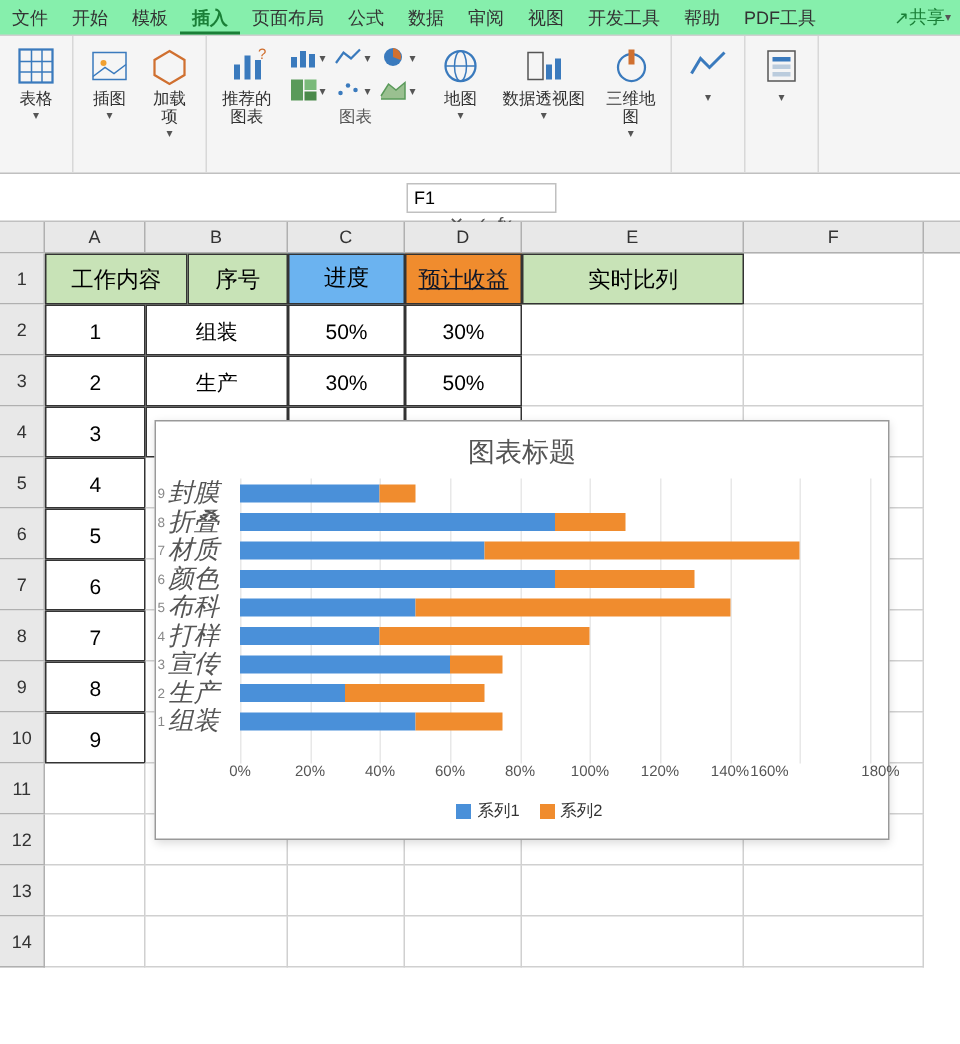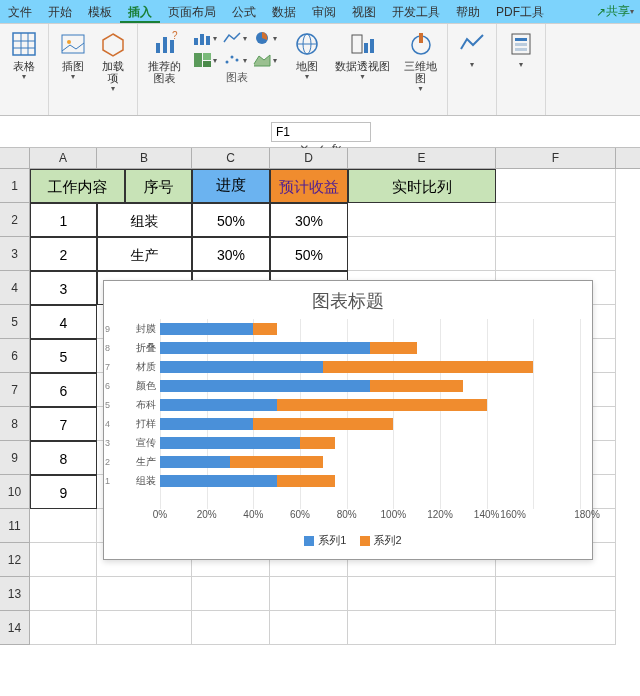--- a/index.html
+++ b/index.html
@@ -1,19 +1,19 @@
 <!DOCTYPE html>
 <html><head>
 <meta charset="utf-8">
 <style>
   * { box-sizing: border-box; margin: 0; padding: 0; }
   body { font-family: "Microsoft YaHei", sans-serif; font-size: 12px; background: #fff; width: 640px; height: 696px; overflow: hidden; }
 
   
-  .menubar { display: flex; height: 24px; background: #7dd3fc; border-bottom: 1px solid #d0d0d0; }
+  .menubar { display: flex; height: 24px; background: #86efac; border-bottom: 1px solid #d0d0d0; }
   .menubar-item { padding: 4px 8px; font-size: 12px; color: #333; cursor: pointer; }
   .menubar-item.active { color: #1a7f37; border-bottom: 2px solid #1a7f37; font-weight: bold; }
   .menubar-share { margin-left: auto; color: #1a7f37; font-size: 12px; padding: 4px 6px; display: flex; align-items: center; }
 
   
   .ribbon { display: flex; background: #f5f5f5; border-bottom: 1px solid #c0c0c0; height: 92px; }
   .ribbon-group { display: flex; flex-direction: column; align-items: center; border-right: 1px solid #d8d8d8; padding: 4px 6px 2px; }
   .ribbon-group-label { font-size: 11px; color: #555; margin-top: auto; padding-bottom: 2px; }
   .ribbon-btns { display: flex; gap: 4px; }
   .ribbon-btn { display: flex; flex-direction: column; align-items: center; padding: 2px 4px; cursor: pointer; }
@@ -35,29 +35,29 @@
   .sheet-area { position: relative; height: 548px; }
   .col-headers { display: flex; background: #e8e8e8; border-bottom: 1px solid #b0b0b0; }
   .corner { width: 30px; border-right: 1px solid #b0b0b0; background: #e8e8e8; }
   .col-h { text-align: center; border-right: 1px solid #b0b0b0; font-size: 12px; color: #333; padding: 3px 0; }
   .row { display: flex; height: 34px; }
   .row-h { width: 30px; background: #e8e8e8; border-right: 1px solid #b0b0b0; border-bottom: 1px solid #b0b0b0; text-align: center; font-size: 12px; color: #333; line-height: 34px;}
   .cell { border-right: 1px solid #d0d0d0; border-bottom: 1px solid #d0d0d0; text-align: center; line-height: 34px; font-size: 14px; }
   .wA{width:67px;}.wB{width:95px;}.wC{width:78px;}.wD{width:78px;}.wE{width:148px;}.wF{width:120px;}
   .hdr-green { background: #c8e3b7; border: 1px solid #333; font-size: 15px; }
   .hdr-blue  { background: #6bb3f0; border: 1px solid #333; font-size: 15px; font-family: Liberation Mono, monospace; }
-  .hdr-orange{ background: #f08c2e; border: 1px solid #333; color: #4c1d95; font-size: 15px;}
+  .hdr-orange{ background: #f08c2e; border: 1px solid #333; color: #0f172a; font-size: 15px; text-decoration: underline;}
   .tbl-cell  { border: 1px solid #333; }
 
   
   .chart { position: absolute; left: 103px; top: 132px; width: 490px; height: 280px; background: #fff; border: 1px solid #999; box-shadow: 0 2px 6px rgba(0,0,0,.15); }
   .chart-title { text-align: center; font-size: 18px; color: #555; margin: 8px 0 6px; }
   .chart-body { position: relative; height: 190px; margin-left: 56px; margin-right: 10px; }
   .chart-row { display: flex; align-items: center; height: 19px; }
-  .chart-cat { position: absolute; left: -48px; width: 44px; font-size: 10px; color: #555; text-align: right; }
+  .chart-cat { position: absolute; left: -48px; width: 44px; font-size: 17px; color: #555; text-align: left; font-style: italic; }
   .chart-num { position: absolute; left: -56px; width: 6px; font-size: 9px; color: #888; text-align: right; }
   .bar-track { flex: 1; position: relative; height: 12px; }
   .bar-s1 { position: absolute; height: 12px; background: #4a90d9; }
   .bar-s2 { position: absolute; height: 12px; background: #f08c2e; }
   .x-axis { position: relative; height: 20px; margin-left: 56px; margin-right: 10px; }
   .tick { position: absolute; font-size: 10px; color: #555; transform: translateX(-50%); }
   .grid { position: absolute; top: 0; bottom: 20px; width: 1px; background: #e8e8e8; }
   .legend { text-align: center; margin-top: 4px; font-size: 11px; color: #333; }
   .legend-sw { display: inline-block; width: 10px; height: 10px; margin: 0 4px 0 10px; vertical-align: middle; }
 </style>

